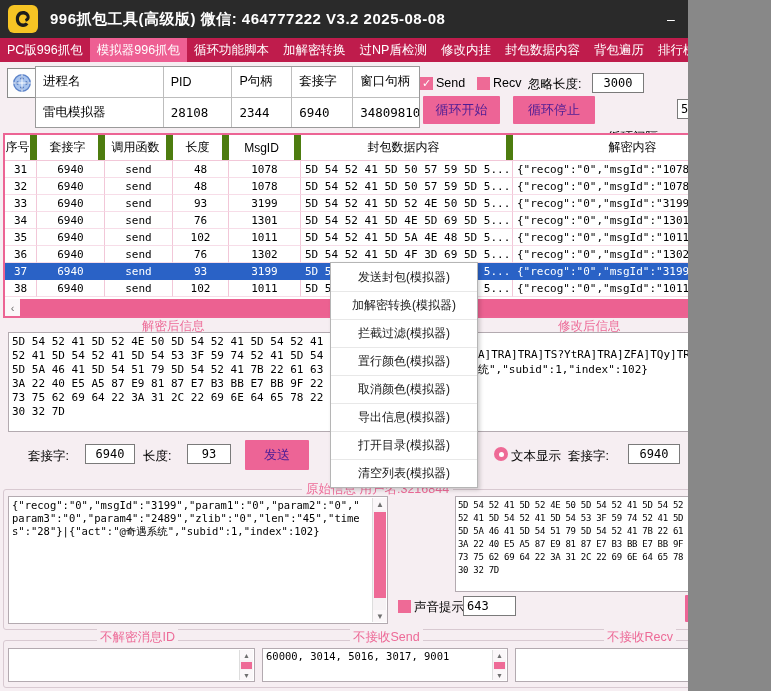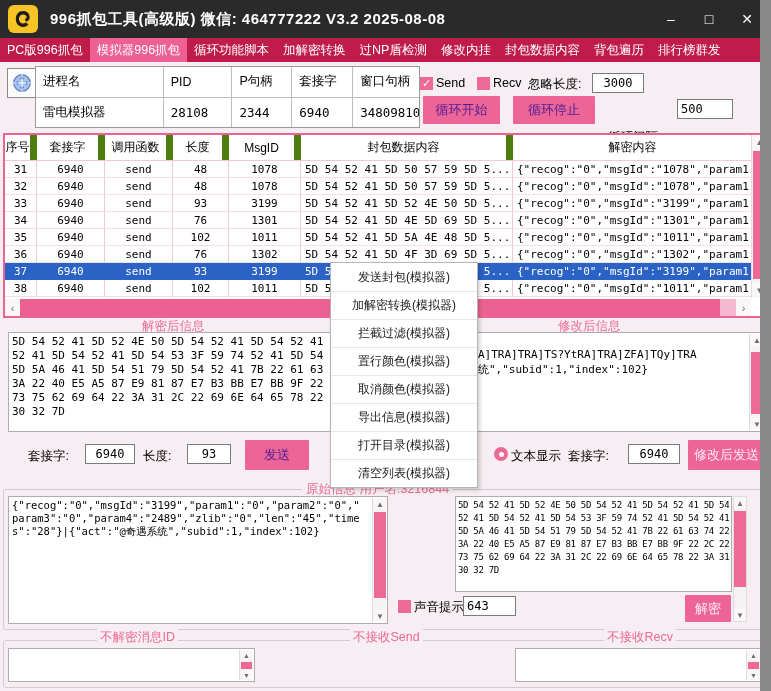--- a/index.html
+++ b/index.html
@@ -1,17 +1,17 @@
 <!DOCTYPE html>
 <html><head>
 <meta charset="utf-8">
 <style>
   html,body{margin:0;padding:0;background:#888;}
   *{box-sizing:border-box;font-family:"Liberation Sans",sans-serif;}
-  #app{position:relative;width:760px;height:691px;background:#f6eef2;overflow:hidden;}
+  #app{position:relative;width:688px;height:691px;background:#f6eef2;overflow:hidden;}
   .abs{position:absolute;}
   .mono{font-family:"DejaVu Sans Mono",monospace;}
 
   
   .titlebar{left:0;top:0;width:771px;height:38px;background:#2a2a2a;display:flex;align-items:center;}
   .appicon{width:30px;height:28px;margin-left:8px;background:#f6c424;border-radius:6px;display:flex;align-items:center;justify-content:center;}
   .title{color:#fff;font-weight:bold;font-size:15px;margin-left:12px;letter-spacing:.5px;}
   .winbtns{margin-left:auto;display:flex;gap:18px;margin-right:14px;}
   .winbtn{color:#fff;width:20px;height:18px;display:flex;align-items:center;justify-content:center;font-size:14px;cursor:default;}
 
@@ -304,20 +304,28 @@
   <div class="abs pinklbl" style="left:604px;top:629px;background:#f6eef2;padding:0 3px;">不接收Recv</div>
 
   <div class="abs pane" style="left:8px;top:648px;width:247px;height:34px;">
     <div class="pretext" style="font-size:10.5px;padding:1px 16px 1px 3px;"></div>
     <div class="minivs">
       <div class="sarrow" style="width:13px;height:10px;top:0;font-size:7px;">▲</div>
       <div class="sthumb" style="top:12px;height:7px;width:11px;"></div>
       <div class="sarrow" style="width:13px;height:10px;bottom:0;font-size:7px;">▼</div>
     </div>
   </div>
+  <div class="abs pane" style="left:262px;top:648px;width:246px;height:34px;">
+    <div class="pretext" style="font-size:10.5px;padding:1px 16px 1px 3px;">60000, 3014, 5016, 3017, 9001</div>
+    <div class="minivs">
+      <div class="sarrow" style="width:13px;height:10px;top:0;font-size:7px;">▲</div>
+      <div class="sthumb" style="top:12px;height:7px;width:11px;"></div>
+      <div class="sarrow" style="width:13px;height:10px;bottom:0;font-size:7px;">▼</div>
+    </div>
+  </div>
   <div class="abs pane" style="left:515px;top:648px;width:247px;height:34px;">
     <div class="pretext" style="font-size:10.5px;padding:1px 16px 1px 3px;"></div>
     <div class="minivs">
       <div class="sarrow" style="width:13px;height:10px;top:0;font-size:7px;">▲</div>
       <div class="sthumb" style="top:12px;height:7px;width:11px;"></div>
       <div class="sarrow" style="width:13px;height:10px;bottom:0;font-size:7px;">▼</div>
     </div>
   </div>
 
   <div class="abs menu">

